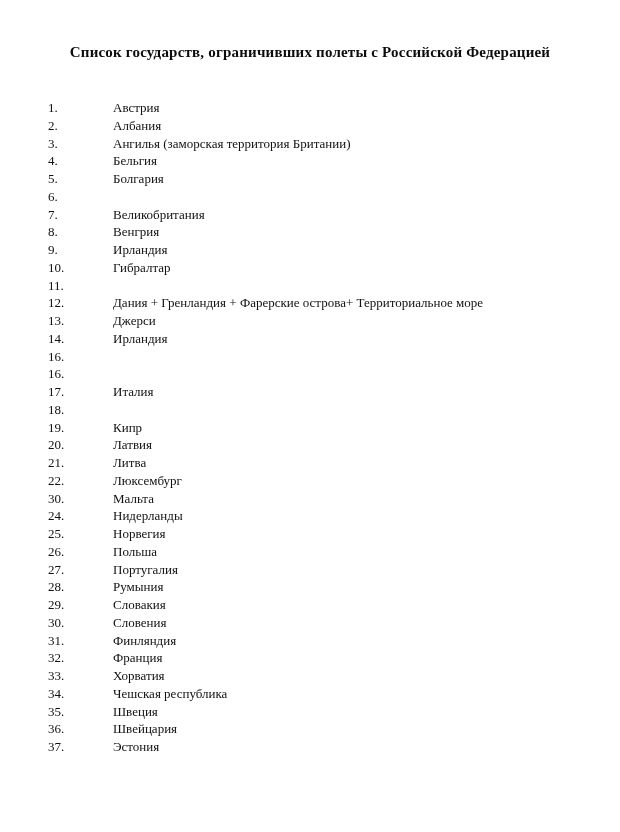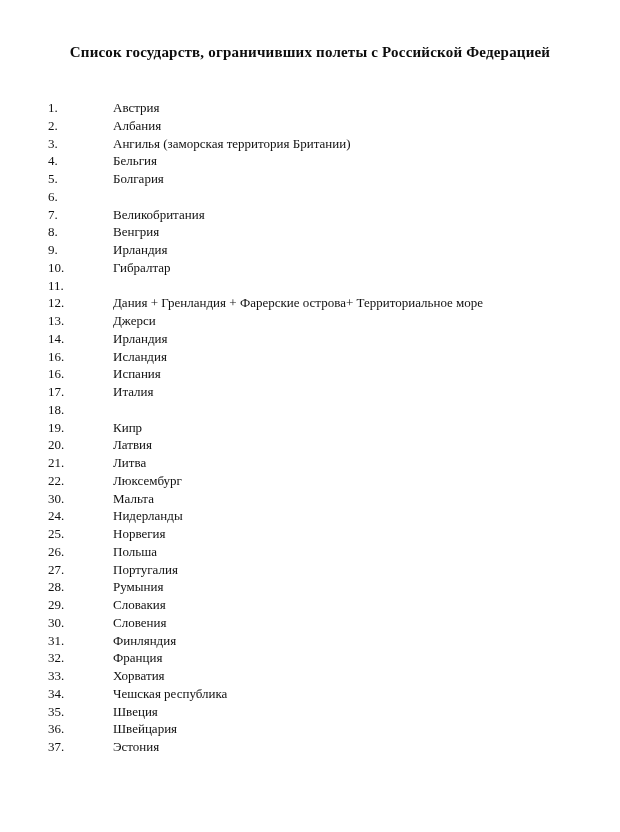--- a/index.html
+++ b/index.html
@@ -105,25 +105,23 @@
       <div class="row">
     <span class="num">13.</span>
     <span class="name">Джерси</span>
   </div>
       <div class="row">
     <span class="num">14.</span>
     <span class="name">Ирландия</span>
   </div>
       <div class="row">
     <span class="num">16.</span>
-    <span class="name">Исландия</span>
   </div>
       <div class="row">
     <span class="num">16.</span>
-    <span class="name">Испания</span>
   </div>
       <div class="row">
     <span class="num">17.</span>
     <span class="name">Италия</span>
   </div>
       <div class="row">
     <span class="num">18.</span>
   </div>
       <div class="row">
     <span class="num">19.</span>

